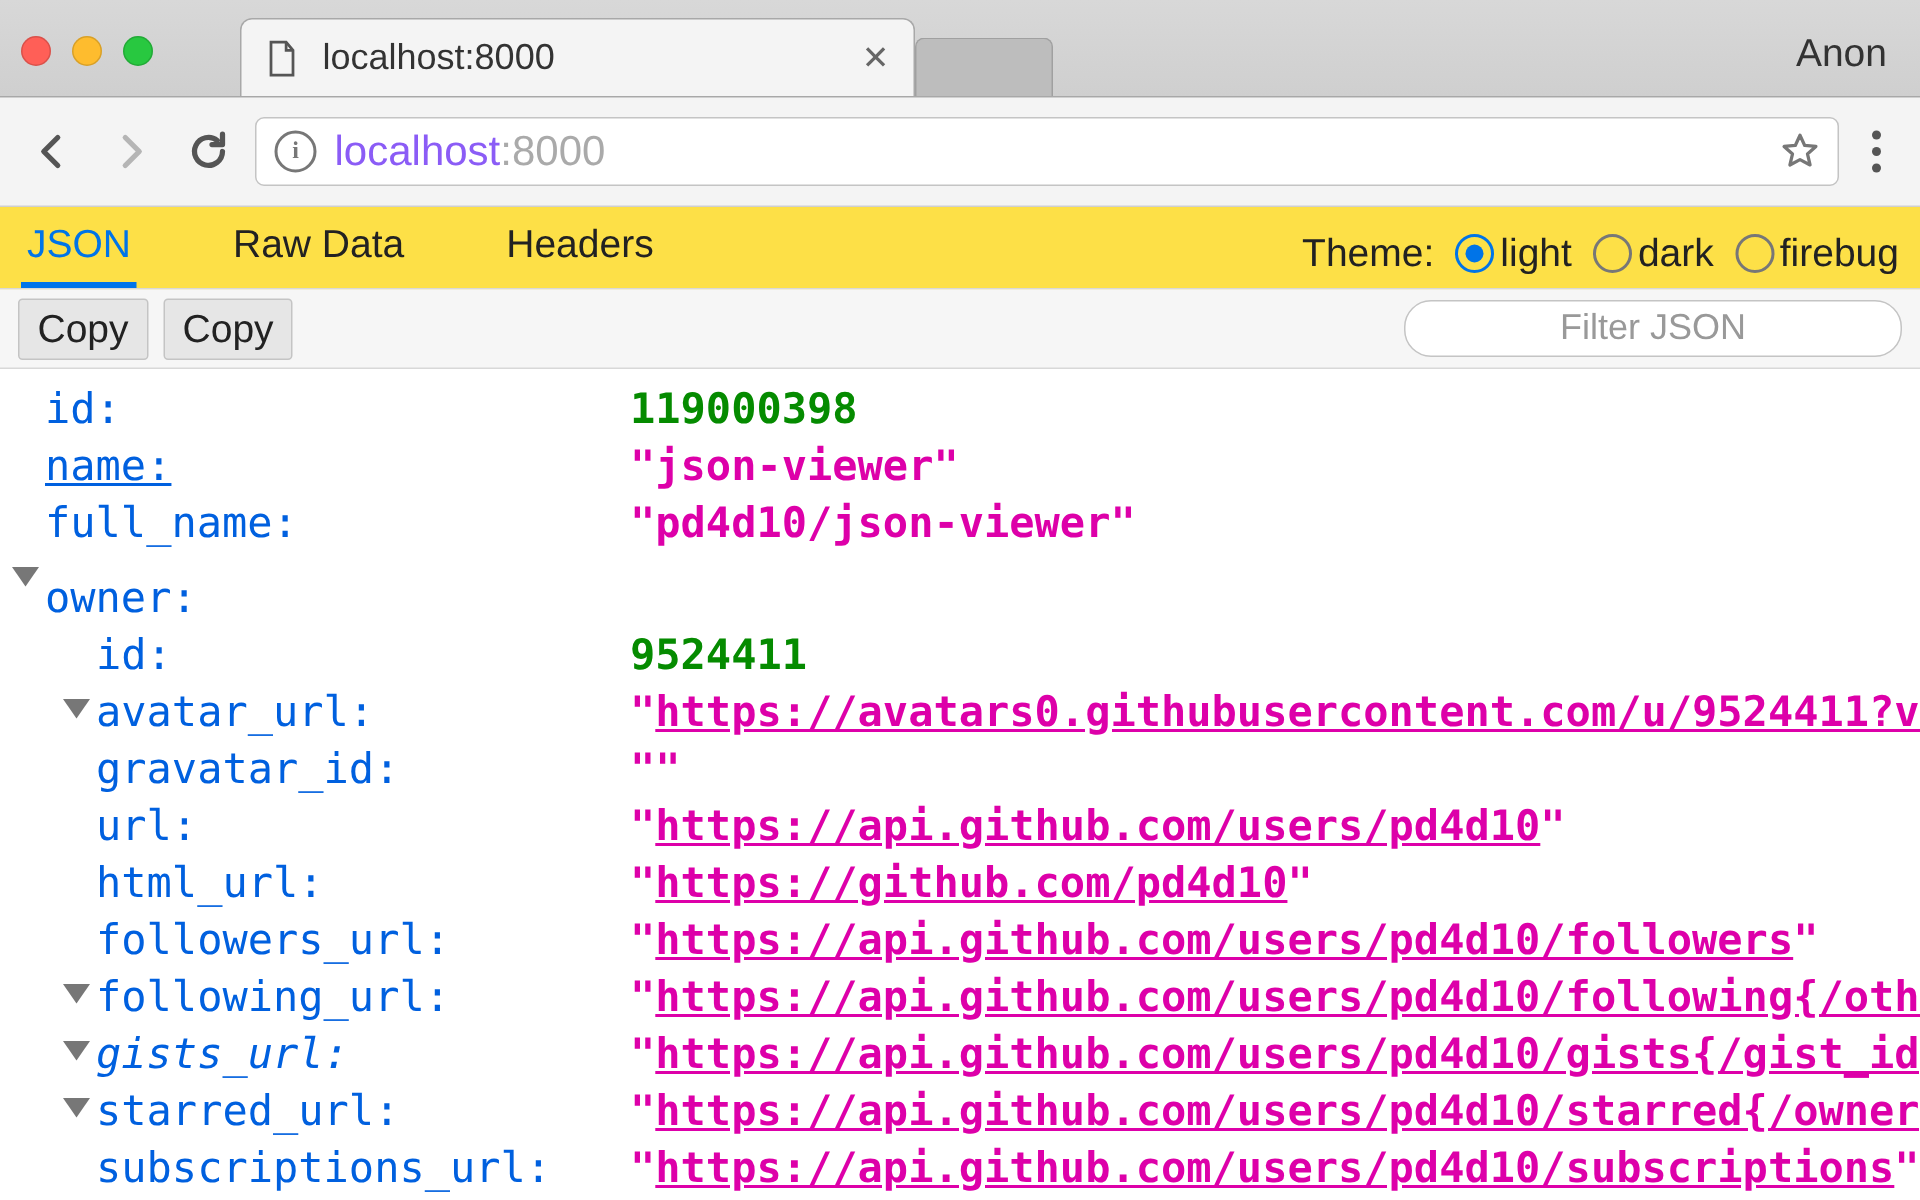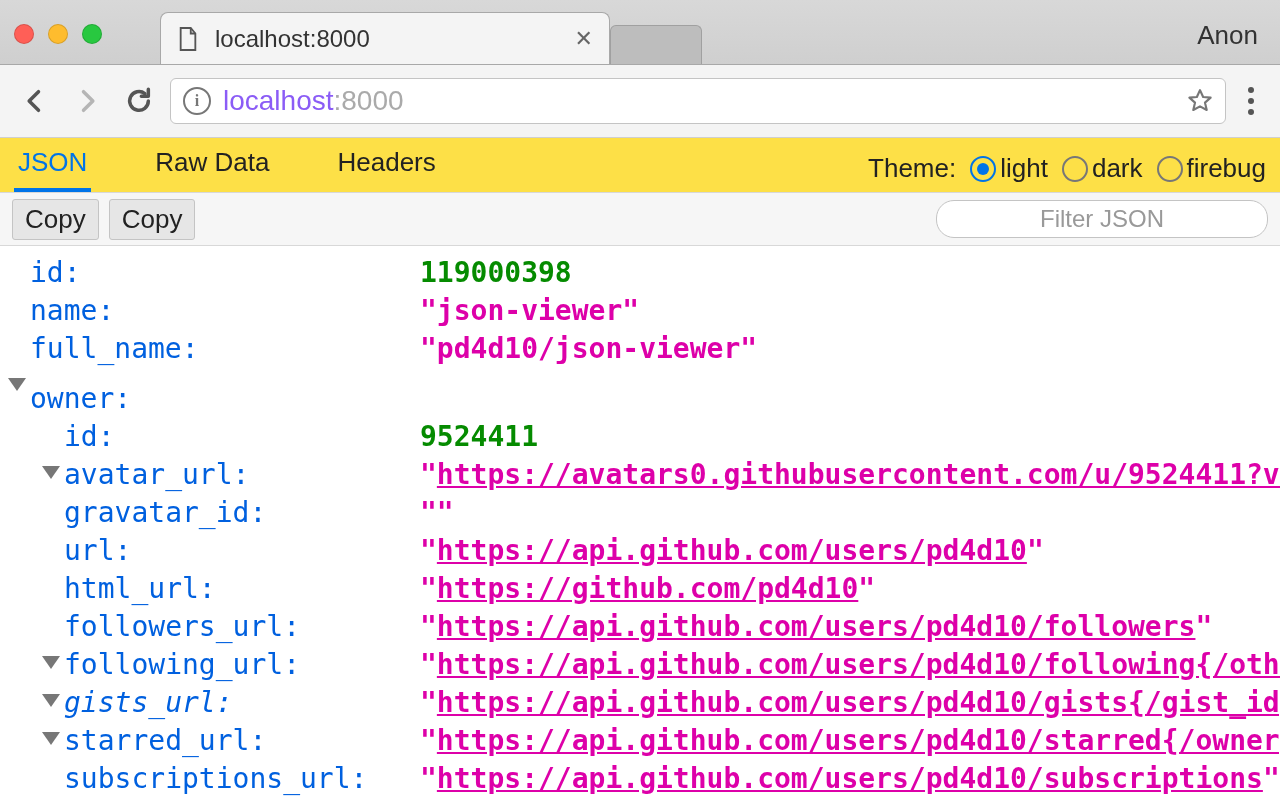--- a/index.html
+++ b/index.html
@@ -326,21 +326,21 @@
 
 <div class="tree-clip">
   <div class="tree" id="tree">
       <div class="row">
         <div class="gutter" style="width: 30px;"></div>
         <div class="key-col" style="width: 390px;">id:</div>
         <div class="val-col"><span class="num">119000398</span></div>
       </div>
       <div class="row">
         <div class="gutter" style="width: 30px;"></div>
-        <div class="key-col" style="width: 390px;">name:</div>
+        <div class="key-col" style="width: 390px; text-decoration: underline;">name:</div>
         <div class="val-col"><span class="q">"</span><span class="str">json-viewer</span><span class="q">"</span></div>
       </div>
       <div class="row">
         <div class="gutter" style="width: 30px;"></div>
         <div class="key-col" style="width: 390px;">full_name:</div>
         <div class="val-col"><span class="q">"</span><span class="str">pd4d10/json-viewer</span><span class="q">"</span></div>
       </div>
       <div class="row">
         <div class="gutter" style="width: 30px;">
           <div class="twisty"></div>

